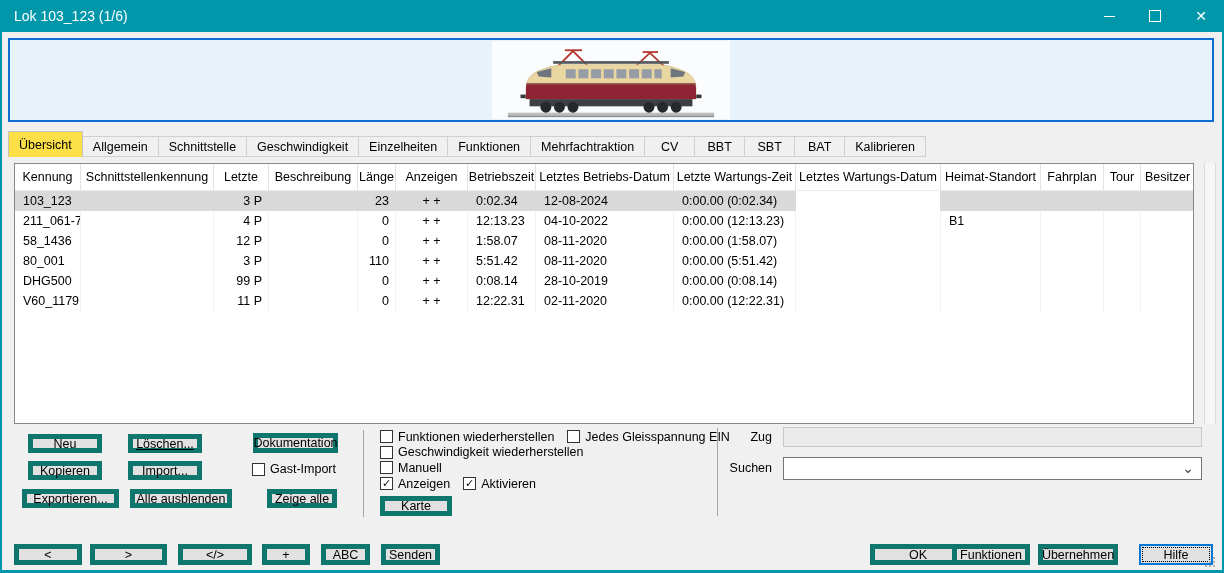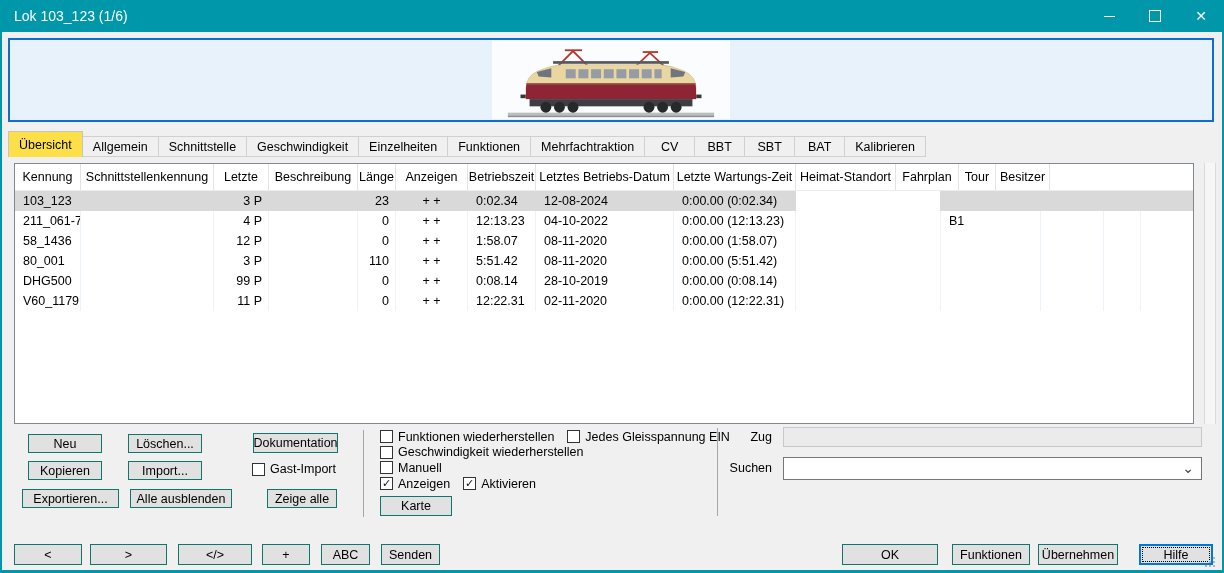--- a/index.html
+++ b/index.html
@@ -29,24 +29,24 @@
   .thead{display:flex;height:26px;border-bottom:1px solid #ececec;background:#fff;}
   .th{box-sizing:border-box;display:flex;align-items:center;justify-content:center;border-right:1px solid #e3e3e3;white-space:nowrap;overflow:hidden;flex:none;}
   .trow{display:flex;height:20px;}
   .td{box-sizing:border-box;display:flex;align-items:center;padding:0 8px;white-space:nowrap;overflow:hidden;flex:none;border-right:1px solid #eef3f9;}
   .td.ar{justify-content:flex-end;padding-right:6px;}
   .td.ac{justify-content:center;padding:0;}
   .trow.selected .td{background:#d9d9d9;border-right-color:#d9d9d9;}
   .trow.selected .td.c9{background:#fff;}
   .scrollstrip{position:absolute;left:1202px;top:131px;width:12px;height:261px;background:#f6f6f6;border-left:1px solid #dadada;border-right:1px solid #dadada;box-sizing:border-box;}
   
-  .btn{position:absolute;background:#e1e1e1;border:1px solid #0f766e;box-sizing:border-box;display:flex;align-items:center;justify-content:center;white-space:nowrap;cursor:default;}
+  .btn{position:absolute;background:#e1e1e1;border:5px solid #0f766e;box-sizing:border-box;display:flex;align-items:center;justify-content:center;white-space:nowrap;cursor:default;}
   .btn.focused{border:2px solid #0078d7;outline:1px dotted #000;outline-offset:-4px;}
   .b-neu{left:26px;top:402px;width:74px;height:19px;}
-  .b-loeschen{left:126px;top:402px;width:74px;height:19px;}
+  .b-loeschen{left:126px;top:402px;width:74px;height:19px;text-decoration:underline;}
   .b-doku{left:251px;top:401px;width:85px;height:20px;}
   .b-kopieren{left:26px;top:429px;width:74px;height:19px;}
   .b-import{left:126px;top:429px;width:74px;height:19px;}
   .b-export{left:20px;top:457px;width:97px;height:19px;}
   .b-ausblenden{left:128px;top:457px;width:102px;height:19px;}
   .b-zeigealle{left:265px;top:457px;width:70px;height:19px;}
   .b-karte{left:378px;top:464px;width:72px;height:20px;}
   .vdiv{position:absolute;width:1px;background:#a6a6a6;}
   .vdiv1{left:361px;top:398px;height:87px;}
   .vdiv2{left:715px;top:396px;height:88px;}
@@ -163,20 +163,21 @@
       <div class="thead">
           <div class="th" style="width: 66px;">Kennung</div>
           <div class="th" style="width: 133px;">Schnittstellenkennung</div>
           <div class="th" style="width: 55px;">Letzte</div>
           <div class="th" style="width: 89px;">Beschreibung</div>
           <div class="th" style="width: 38px;">Länge</div>
           <div class="th" style="width: 72px;">Anzeigen</div>
           <div class="th" style="width: 68px;">Betriebszeit</div>
           <div class="th" style="width: 138px;">Letztes Betriebs-Datum</div>
           <div class="th" style="width: 122px;">Letzte Wartungs-Zeit</div>
+          <div class="th" style="width: 145px;">Letztes Wartungs-Datum</div>
           <div class="th" style="width: 100px;">Heimat-Standort</div>
           <div class="th" style="width: 63px;">Fahrplan</div>
           <div class="th" style="width: 37px;">Tour</div>
           <div class="th" style="width: 54px;">Besitzer</div>
         </div>
       <div>
           <div class="trow selected">
             <div class="td al c0" style="width: 66px;">103_123</div>
             <div class="td al c1" style="width: 133px;"></div>
             <div class="td ar c2" style="width: 55px;">3 P</div>
@@ -337,21 +338,21 @@
       <span class="chev">⌄</span>
     </div>
 
     <div>
         <div class="btn" style="left: 12px; top: 512px; width: 68px; height: 21px;">&lt;</div>
         <div class="btn" style="left: 88px; top: 512px; width: 77px; height: 21px;">&gt;</div>
         <div class="btn" style="left: 176px; top: 512px; width: 74px; height: 21px;">&lt;/&gt;</div>
         <div class="btn" style="left: 260px; top: 512px; width: 48px; height: 21px;">+</div>
         <div class="btn" style="left: 319px; top: 512px; width: 49px; height: 21px;">ABC</div>
         <div class="btn" style="left: 379px; top: 512px; width: 59px; height: 21px;">Senden</div>
-        <div class="btn" style="left: 840px; top: 512px; width: 96px; height: 21px;">OK</div>
+        <div class="btn" style="left: 868px; top: 512px; width: 96px; height: 21px;">OK</div>
         <div class="btn" style="left: 950px; top: 512px; width: 78px; height: 21px;">Funktionen</div>
         <div class="btn" style="left: 1036px; top: 512px; width: 80px; height: 21px;">Übernehmen</div>
         <div class="btn focused" style="left: 1137px; top: 512px; width: 74px; height: 21px;">Hilfe</div>
       </div>
 
     <div class="grip">
         <i></i>
       </div>
   </div>
 </div>

